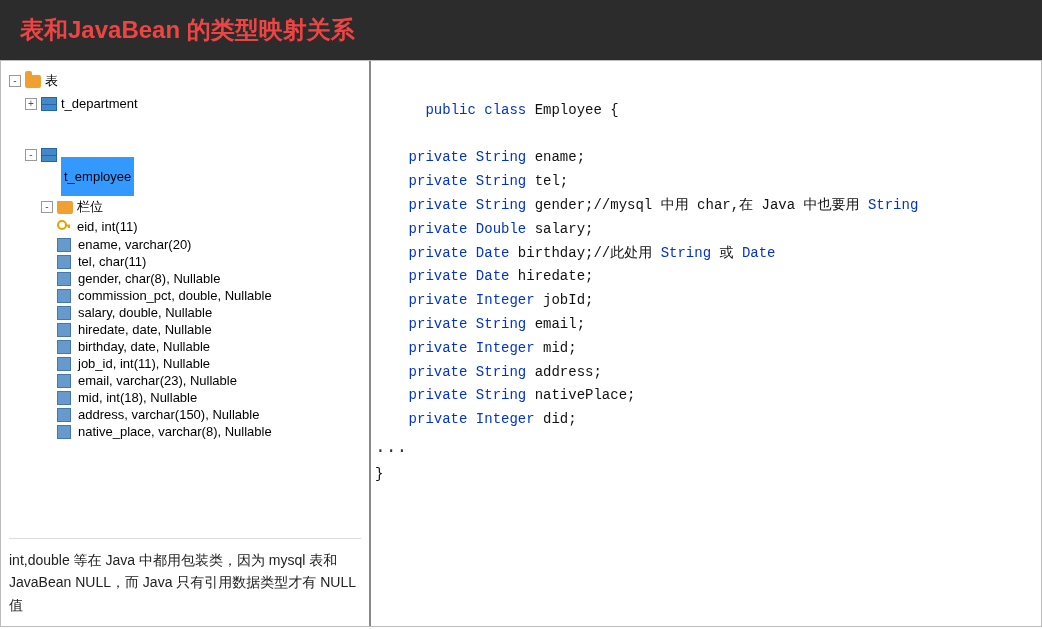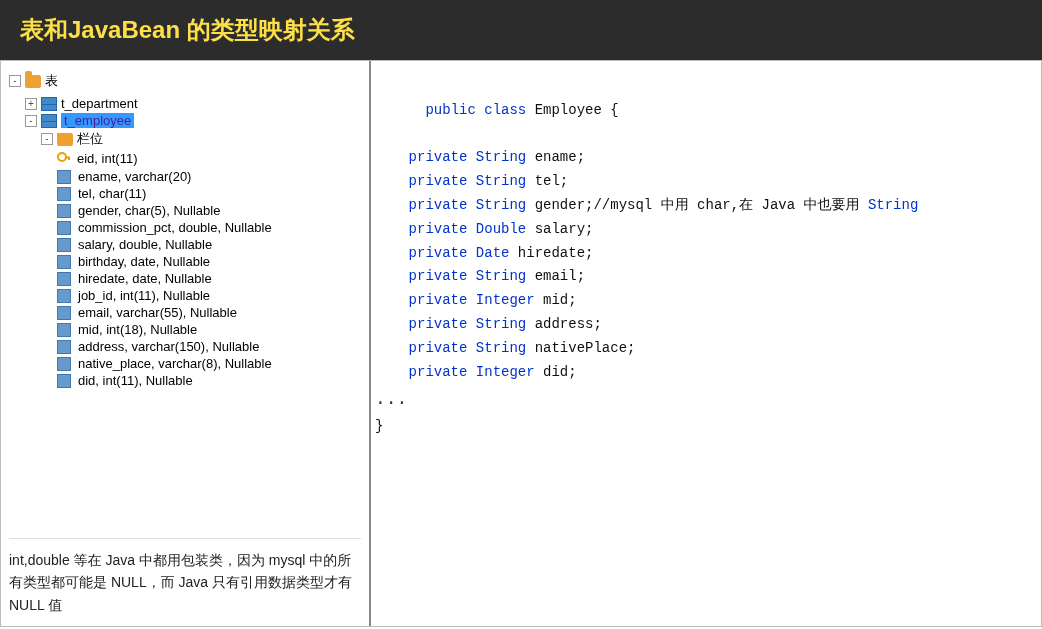--- a/index.html
+++ b/index.html
@@ -6,21 +6,21 @@
     body {
       width: 1042px;
       height: 629px;
       font-family: 'Microsoft YaHei', 'SimHei', Arial, sans-serif;
       background: #fff;
       overflow: hidden;
     }
 
     .header {
       background: #2c2c2c;
-      color: #fde047;
+      color: #ef4444;
       padding: 14px 20px;
       font-size: 24px;
       font-weight: bold;
     }
 
     .main-content {
       display: flex;
       height: calc(629px - 62px);
       border: 1px solid #bbb;
     }
@@ -164,21 +164,21 @@
 
       <div class="tree-item indent-1">
         <span class="expand-box">+</span>
         <span class="icon-table"></span>
         <span>t_department</span>
       </div>
 
       <div class="tree-item indent-1">
         <span class="expand-box">-</span>
         <span class="icon-table"></span>
-        <span style="background:#3399ff;color:#4c1d95;padding:0 3px;">t_employee</span>
+        <span style="background:#3399ff;color:#000000;padding:12px 3px;margin-top:44px;">t_employee</span>
       </div>
 
       <div class="tree-item indent-2">
         <span class="expand-box">-</span>
 
         <span style="display:inline-block;width:16px;height:13px;background:#f0a030;border-radius:0 2px 2px 2px;position:relative;vertical-align:middle;"></span>
         <span>栏位</span>
       </div>
 
       <div class="tree-item indent-3">
@@ -196,79 +196,77 @@
           <div class="tree-item indent-3">
             <span style="display: inline-block; width: 14px; height: 14px; background: rgb(102, 153, 204); border: 1px solid rgb(68, 119, 170); vertical-align: middle; margin-right: 3px; flex-shrink: 0;"></span>
             <span>ename, varchar(20)</span>
           </div>
           <div class="tree-item indent-3">
             <span style="display: inline-block; width: 14px; height: 14px; background: rgb(102, 153, 204); border: 1px solid rgb(68, 119, 170); vertical-align: middle; margin-right: 3px; flex-shrink: 0;"></span>
             <span>tel, char(11)</span>
           </div>
           <div class="tree-item indent-3">
             <span style="display: inline-block; width: 14px; height: 14px; background: rgb(102, 153, 204); border: 1px solid rgb(68, 119, 170); vertical-align: middle; margin-right: 3px; flex-shrink: 0;"></span>
-            <span>gender, char(5), Nullable</span>
+            <span>gender, char(8), Nullable</span>
           </div>
           <div class="tree-item indent-3">
             <span style="display: inline-block; width: 14px; height: 14px; background: rgb(102, 153, 204); border: 1px solid rgb(68, 119, 170); vertical-align: middle; margin-right: 3px; flex-shrink: 0;"></span>
             <span>commission_pct, double, Nullable</span>
           </div>
           <div class="tree-item indent-3">
             <span style="display: inline-block; width: 14px; height: 14px; background: rgb(102, 153, 204); border: 1px solid rgb(68, 119, 170); vertical-align: middle; margin-right: 3px; flex-shrink: 0;"></span>
             <span>salary, double, Nullable</span>
           </div>
           <div class="tree-item indent-3">
             <span style="display: inline-block; width: 14px; height: 14px; background: rgb(102, 153, 204); border: 1px solid rgb(68, 119, 170); vertical-align: middle; margin-right: 3px; flex-shrink: 0;"></span>
+            <span>hiredate, date, Nullable</span>
+          </div>
+          <div class="tree-item indent-3">
+            <span style="display: inline-block; width: 14px; height: 14px; background: rgb(102, 153, 204); border: 1px solid rgb(68, 119, 170); vertical-align: middle; margin-right: 3px; flex-shrink: 0;"></span>
             <span>birthday, date, Nullable</span>
           </div>
           <div class="tree-item indent-3">
             <span style="display: inline-block; width: 14px; height: 14px; background: rgb(102, 153, 204); border: 1px solid rgb(68, 119, 170); vertical-align: middle; margin-right: 3px; flex-shrink: 0;"></span>
-            <span>hiredate, date, Nullable</span>
-          </div>
-          <div class="tree-item indent-3">
-            <span style="display: inline-block; width: 14px; height: 14px; background: rgb(102, 153, 204); border: 1px solid rgb(68, 119, 170); vertical-align: middle; margin-right: 3px; flex-shrink: 0;"></span>
             <span>job_id, int(11), Nullable</span>
           </div>
           <div class="tree-item indent-3">
             <span style="display: inline-block; width: 14px; height: 14px; background: rgb(102, 153, 204); border: 1px solid rgb(68, 119, 170); vertical-align: middle; margin-right: 3px; flex-shrink: 0;"></span>
-            <span>email, varchar(55), Nullable</span>
+            <span>email, varchar(23), Nullable</span>
           </div>
           <div class="tree-item indent-3">
             <span style="display: inline-block; width: 14px; height: 14px; background: rgb(102, 153, 204); border: 1px solid rgb(68, 119, 170); vertical-align: middle; margin-right: 3px; flex-shrink: 0;"></span>
             <span>mid, int(18), Nullable</span>
           </div>
           <div class="tree-item indent-3">
             <span style="display: inline-block; width: 14px; height: 14px; background: rgb(102, 153, 204); border: 1px solid rgb(68, 119, 170); vertical-align: middle; margin-right: 3px; flex-shrink: 0;"></span>
             <span>address, varchar(150), Nullable</span>
           </div>
           <div class="tree-item indent-3">
             <span style="display: inline-block; width: 14px; height: 14px; background: rgb(102, 153, 204); border: 1px solid rgb(68, 119, 170); vertical-align: middle; margin-right: 3px; flex-shrink: 0;"></span>
             <span>native_place, varchar(8), Nullable</span>
           </div>
-          <div class="tree-item indent-3">
-            <span style="display: inline-block; width: 14px; height: 14px; background: rgb(102, 153, 204); border: 1px solid rgb(68, 119, 170); vertical-align: middle; margin-right: 3px; flex-shrink: 0;"></span>
-            <span>did, int(11), Nullable</span>
-          </div>
         </div>
 
     </div>
 
-    <div class="bottom-note">int,double 等在 Java 中都用包装类，因为 mysql 中的所有类型都可能是 NULL，而 Java 只有引用数据类型才有 NULL 值</div>
+    <div class="bottom-note">int,double 等在 Java 中都用包装类，因为 mysql 表和JavaBean NULL，而 Java 只有引用数据类型才有 NULL 值</div>
   </div>
 
   <div class="right-panel">
     <div class="code-line">
       <span class="kw">public class</span> Employee {
     </div>
     <div id="code-fields">
         <div class="code-line">    <span class="kw">private</span> <span class="type">String</span> ename;</div>
         <div class="code-line">    <span class="kw">private</span> <span class="type">String</span> tel;</div>
         <div class="code-line">    <span class="kw">private</span> <span class="type">String</span> gender;//mysql 中用 char,在 Java 中也要用 <span class="type">String</span></div>
         <div class="code-line">    <span class="kw">private</span> <span class="type">Double</span> salary;</div>
+        <div class="code-line">    <span class="kw">private</span> <span class="type">Date</span> birthday;//此处用 <span class="type">String</span> 或 <span class="type">Date</span></div>
         <div class="code-line">    <span class="kw">private</span> <span class="type">Date</span> hiredate;</div>
+        <div class="code-line">    <span class="kw">private</span> <span class="type">Integer</span> jobId;</div>
         <div class="code-line">    <span class="kw">private</span> <span class="type">String</span> email;</div>
         <div class="code-line">    <span class="kw">private</span> <span class="type">Integer</span> mid;</div>
         <div class="code-line">    <span class="kw">private</span> <span class="type">String</span> address;</div>
         <div class="code-line">    <span class="kw">private</span> <span class="type">String</span> nativePlace;</div>
         <div class="code-line">    <span class="kw">private</span> <span class="type">Integer</span> did;</div>
       </div>
     <div class="code-line ellipsis">...</div>
     <div class="code-line">}</div>
   </div>
 

